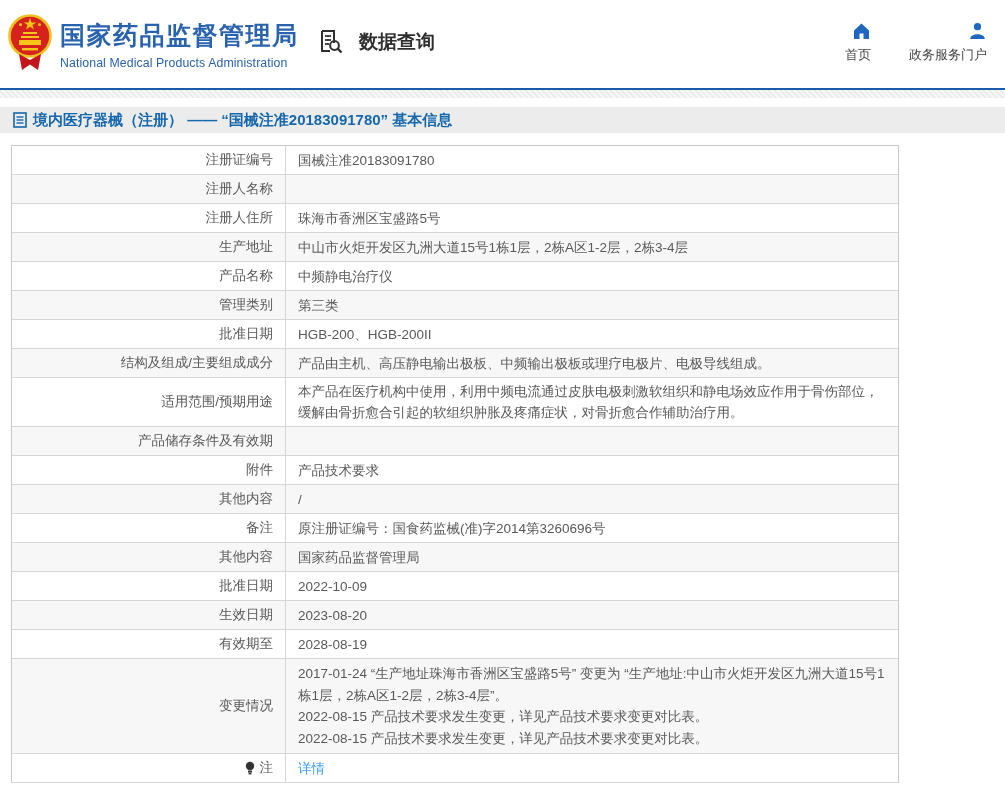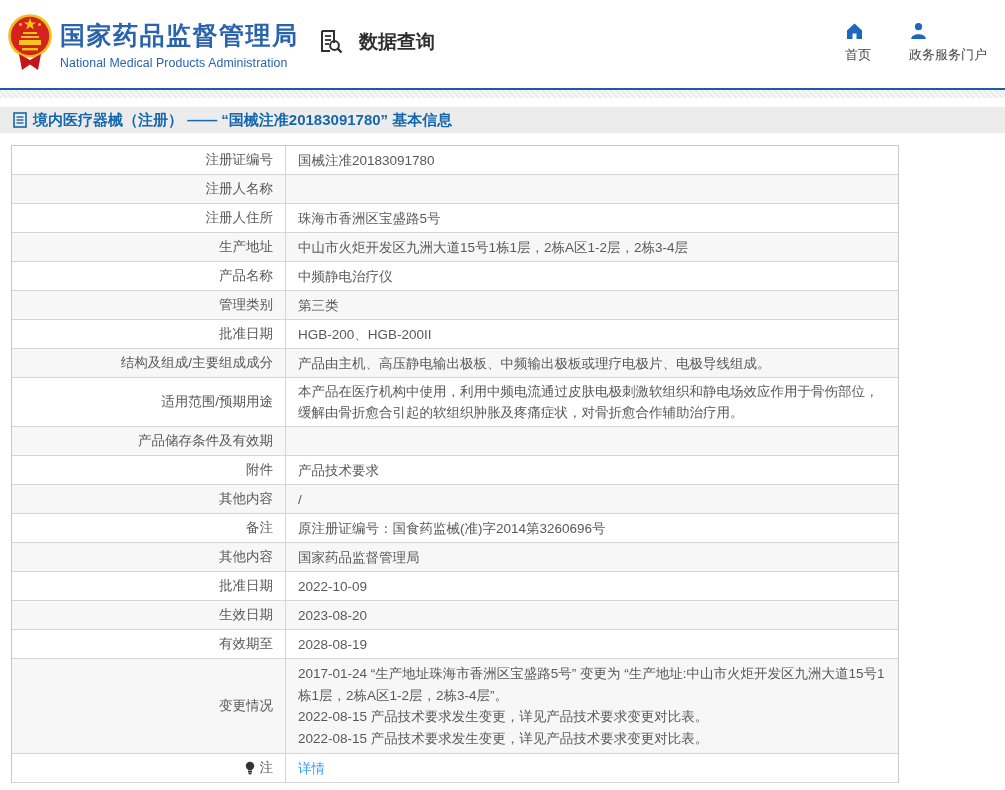--- a/index.html
+++ b/index.html
@@ -10,21 +10,21 @@
   .header { position:relative; height:90px; background:#fff;
     border-bottom:2px solid #1b5ba7; }
   .logo-wrap { position:absolute; left:8px; top:9px; display:flex; align-items:flex-start; }
   .emblem { width:44px; height:66px; }
   .title-block { margin-left:8px; padding-top:10px; }
   .site-title { color:#2a63ad; font-size:25px; font-weight:bold; letter-spacing:1.5px; }
   .site-subtitle { color:#2a63ad; font-size:12.3px; margin-top:4px; letter-spacing:0.1px; }
   .data-query { position:absolute; left:318px; top:29px; display:flex; align-items:center;
     gap:16px; color:#2f2f2f; font-size:19px; font-weight:600; cursor:pointer; }
   .top-nav { position:absolute; right:18px; top:22px; display:flex; gap:38px; }
-  .top-nav-item { display:flex; flex-direction:column; align-items:flex-start; gap:6px;
+  .top-nav-item { display:flex; flex-direction:column; align-items:flex-end; gap:6px;
     cursor:pointer; }
   .top-nav-item .nav-label { font-size:13px; color:#454545; }
 
   
   .hatch-strip { height:8px;
     background:repeating-linear-gradient(45deg,#ececec 0,#ececec 2px,#f8f8f8 2px,#f8f8f8 4px); }
   .breadcrumb-bar { margin-top:9px; height:26px; background:#ececec;
     display:flex; align-items:center; padding-left:13px; }
   .breadcrumb-text { color:#1567ae; font-size:15px; font-weight:bold; margin-left:6px; }
 

